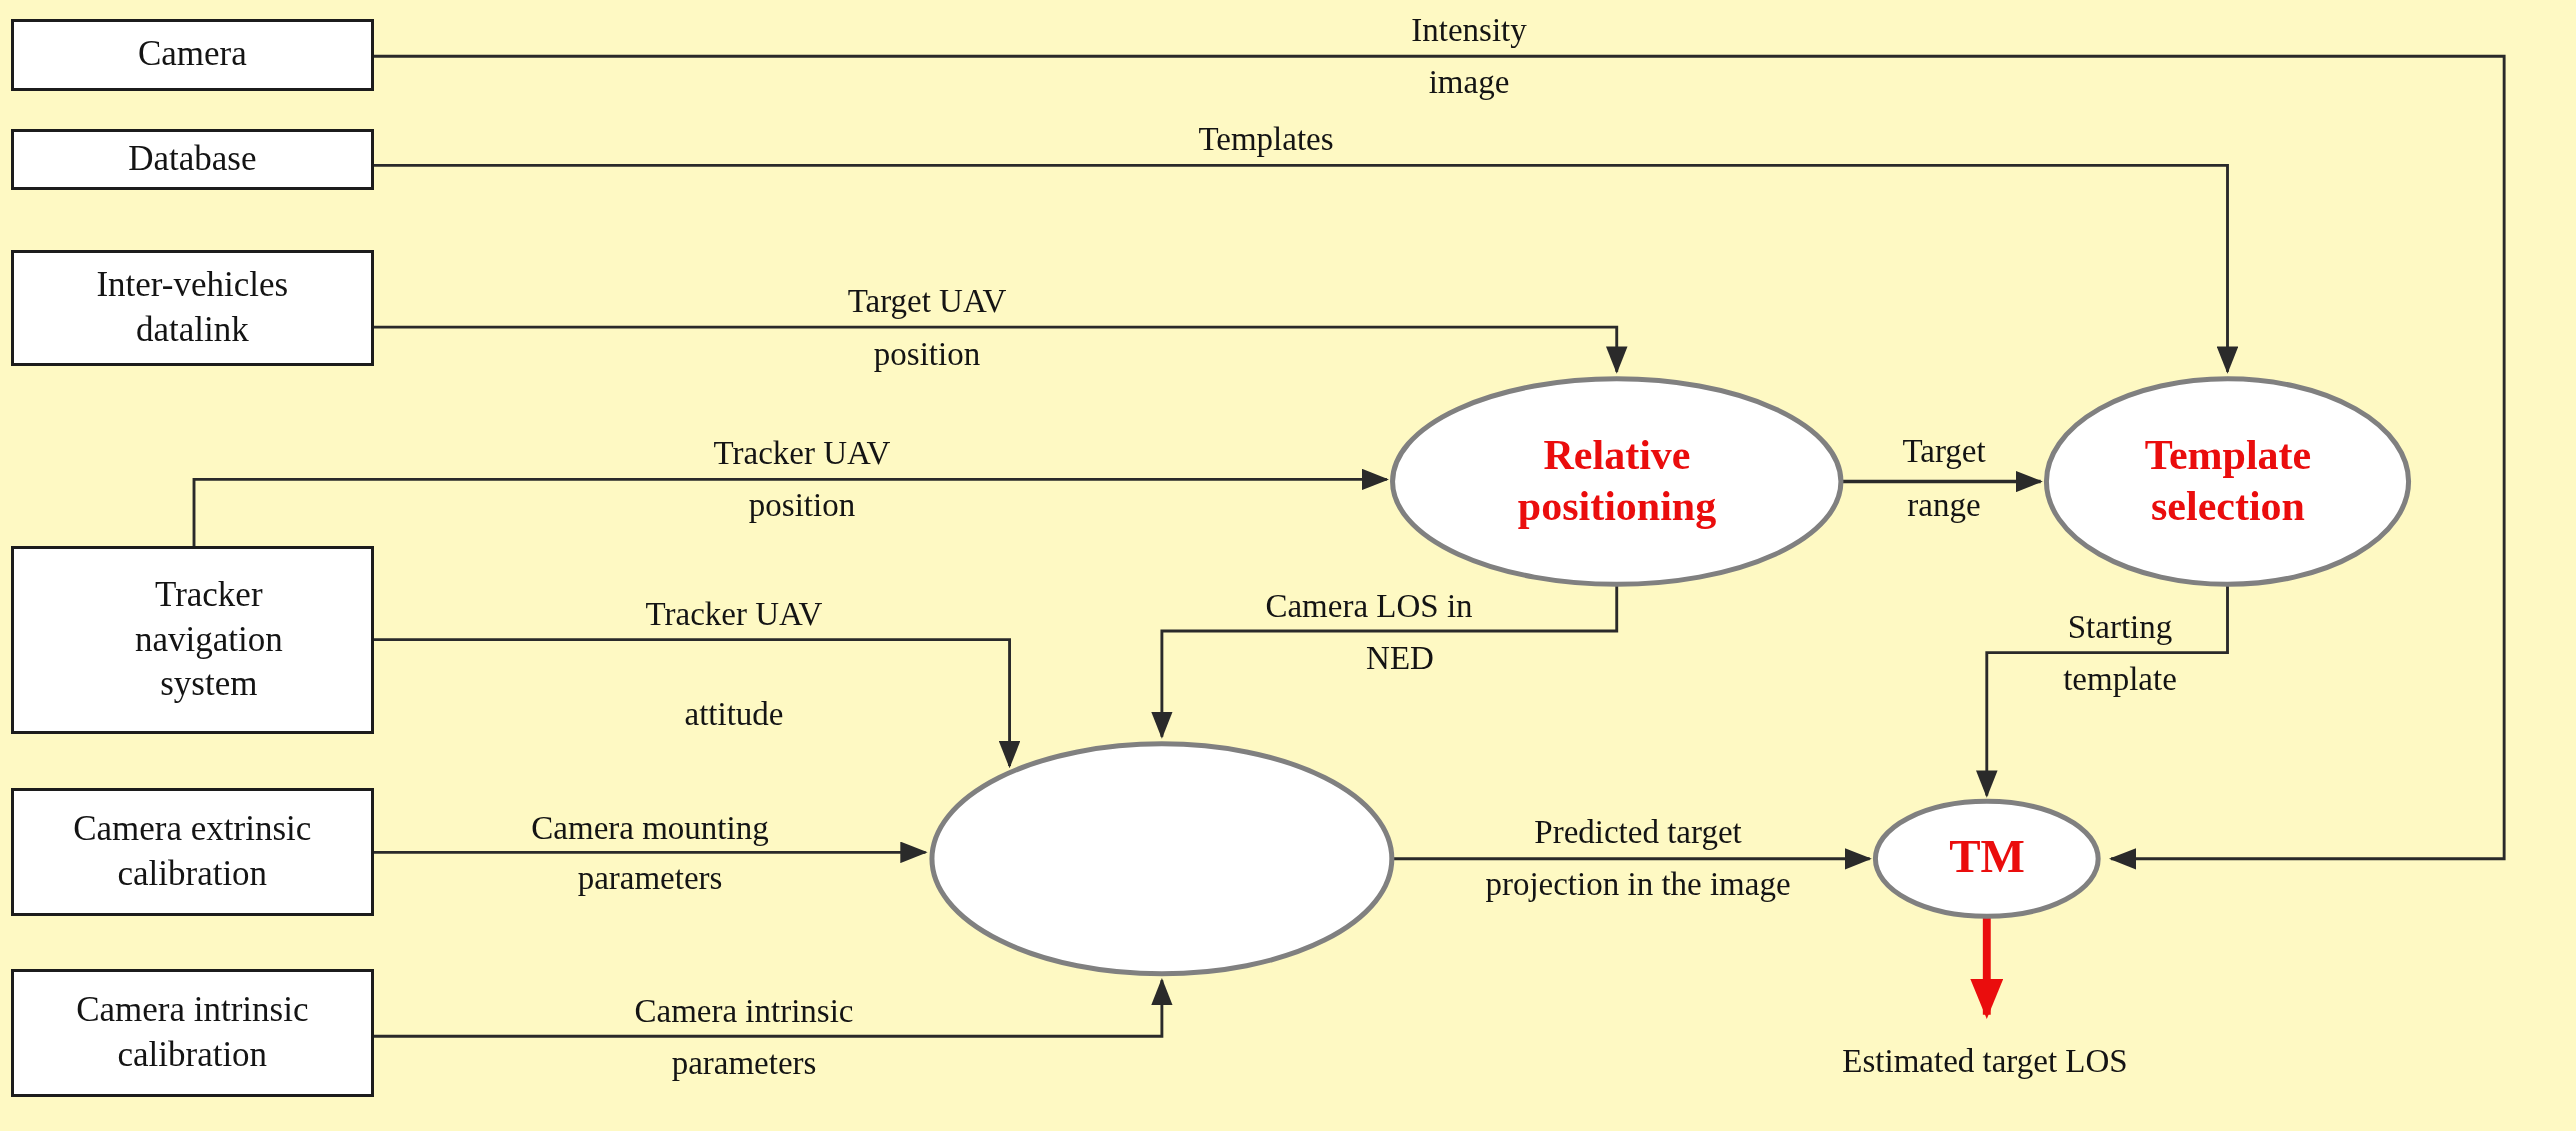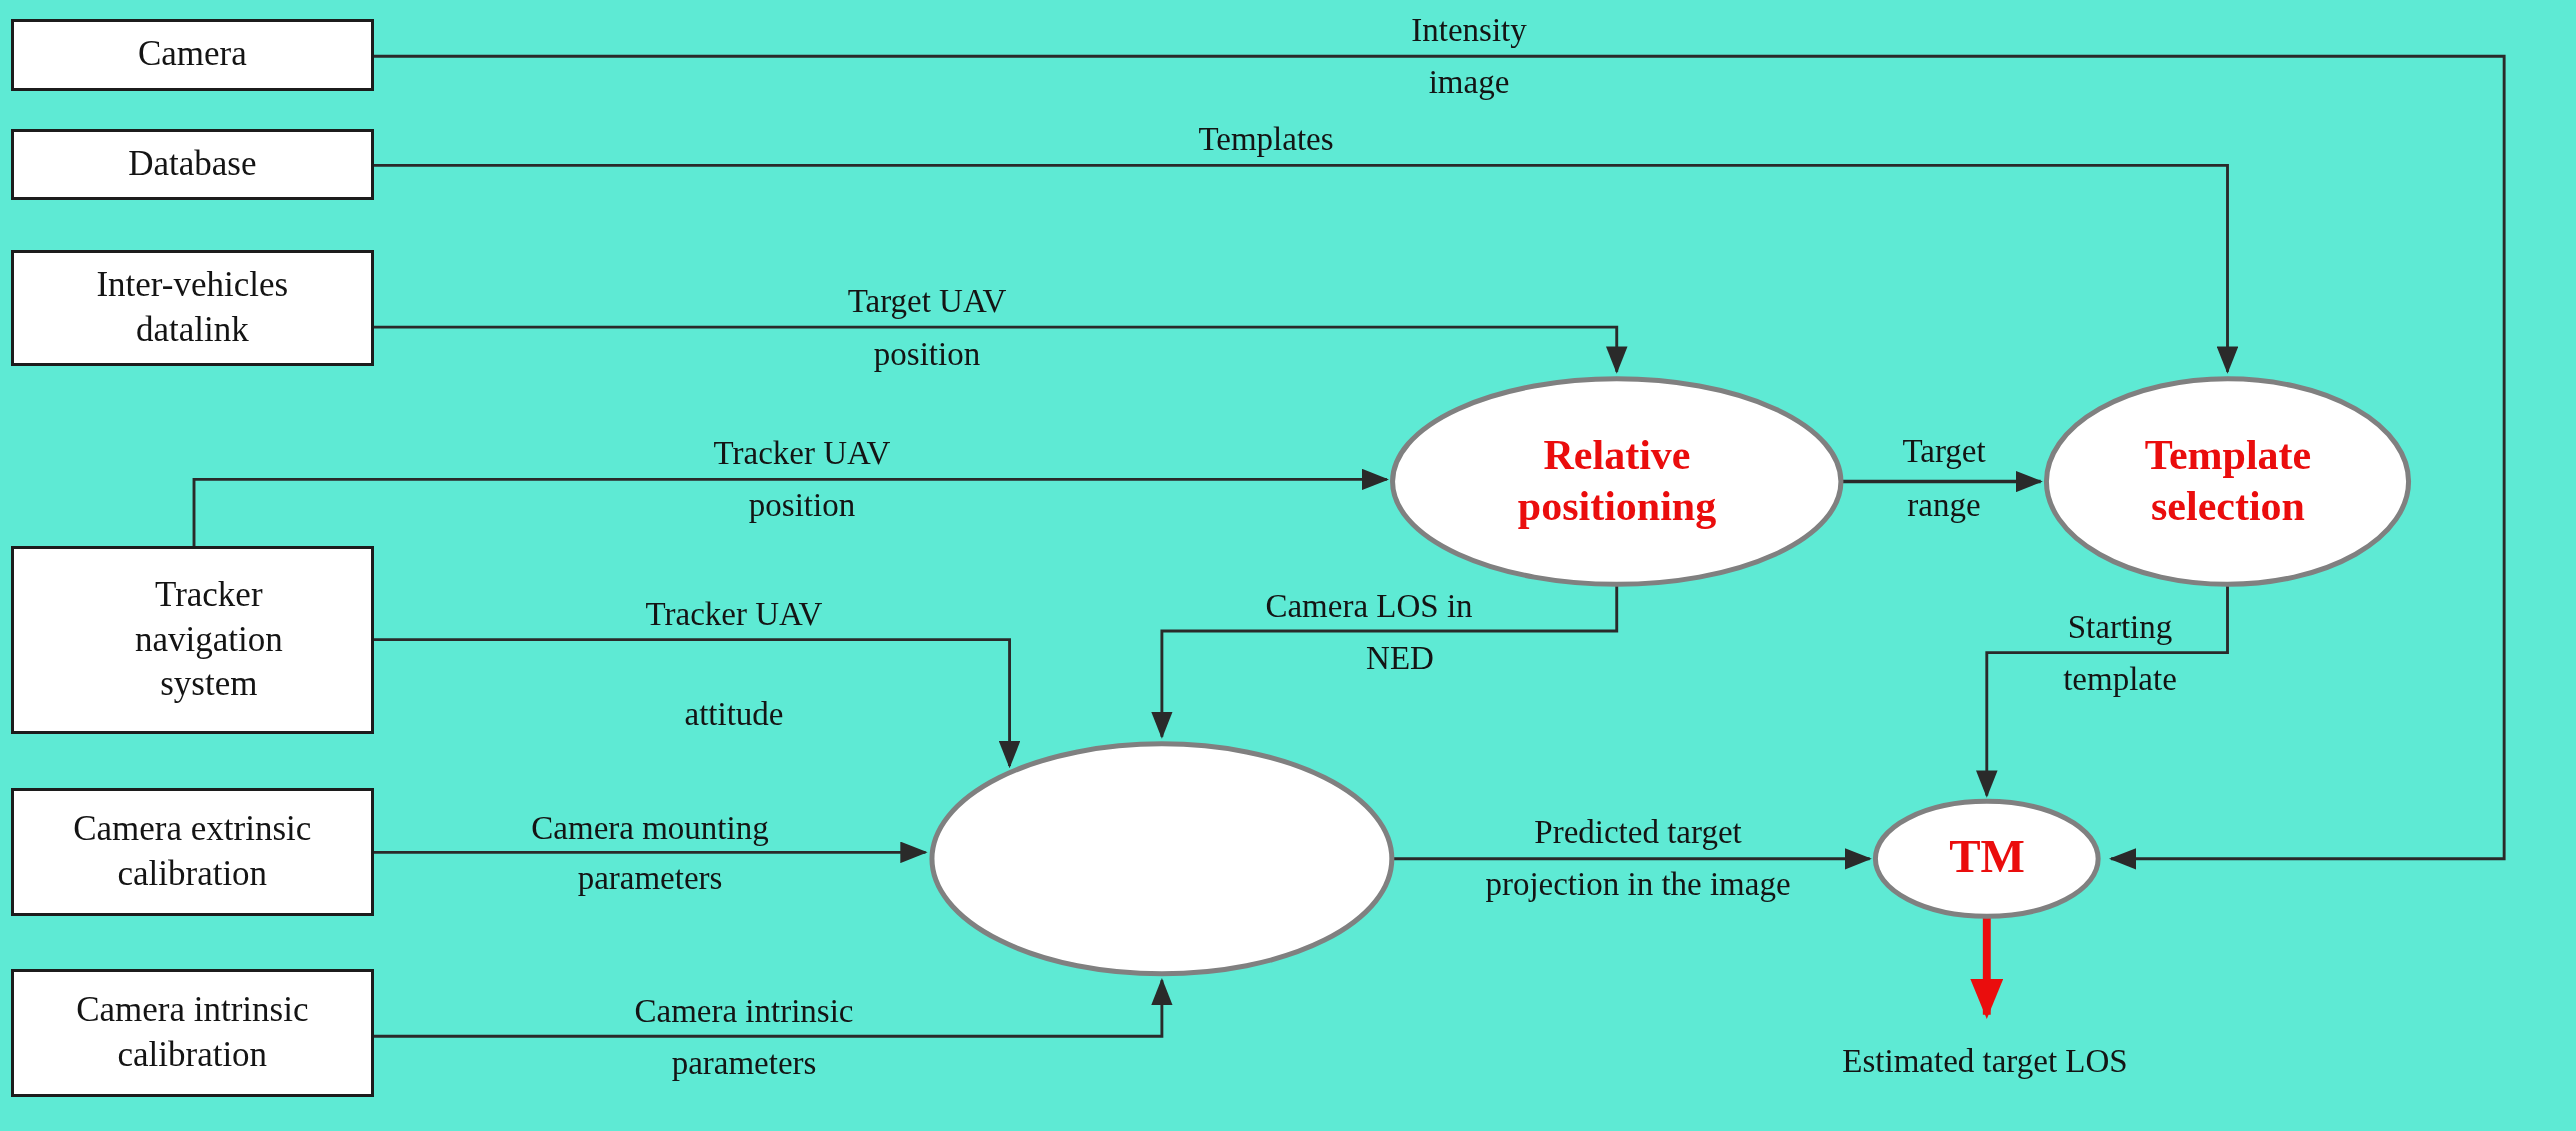--- a/index.html
+++ b/index.html
@@ -6,21 +6,21 @@
     --accent-red:#ea0d0d;
     --line-color:#2a2a2a;
     --box-border:#1c1c1c;
     --ellipse-stroke:#808080;
     --text-color:#141414;
   }
   html,body{margin:0;padding:0;background:#ffffff;}
   .canvas{
     position:relative;
     width:2576px;height:1132px;
-    background:#5eead4;
+    background:#fef9c3;
     font-family:"Liberation Serif","DejaVu Serif",serif;
     overflow:hidden;
   }
   svg.wires{position:absolute;left:0;top:0;width:2576px;height:1132px;}
   .node{
     position:absolute;
     box-sizing:border-box;
     width:363px;
     border:3.6px solid var(--box-border);
     background:#ffffff;
@@ -90,21 +90,21 @@
     <ellipse cx="2250" cy="670" rx="312" ry="143" fill="#ffffff" style="stroke:var(--ellipse-stroke)" stroke-width="7"></ellipse>
     <ellipse cx="3100" cy="670" rx="252" ry="143" fill="#ffffff" style="stroke:var(--ellipse-stroke)" stroke-width="7"></ellipse>
     <ellipse cx="1617" cy="1195" rx="320" ry="160" fill="#ffffff" style="stroke:var(--ellipse-stroke)" stroke-width="7"></ellipse>
     <ellipse cx="2765" cy="1195" rx="155" ry="80" fill="#ffffff" style="stroke:var(--ellipse-stroke)" stroke-width="7"></ellipse>
   </svg>
 
   <div class="node" style="left:10.8px;top:18.7px;height:72px;">
     <span>Camera</span>
   </div>
 
-  <div class="node" style="left:10.8px;top:129px;height:71px;">
+  <div class="node" style="left:10.8px;top:129px;height:61px;">
     <span>Database</span>
   </div>
 
   <div class="node" style="left:10.8px;top:250px;height:116px;">
     <span>Inter-vehicles</span>
     <span>datalink</span>
   </div>
 
   <div class="node" style="left:10.8px;top:546px;height:188px;padding-left:33px;">
     <span>Tracker</span>

